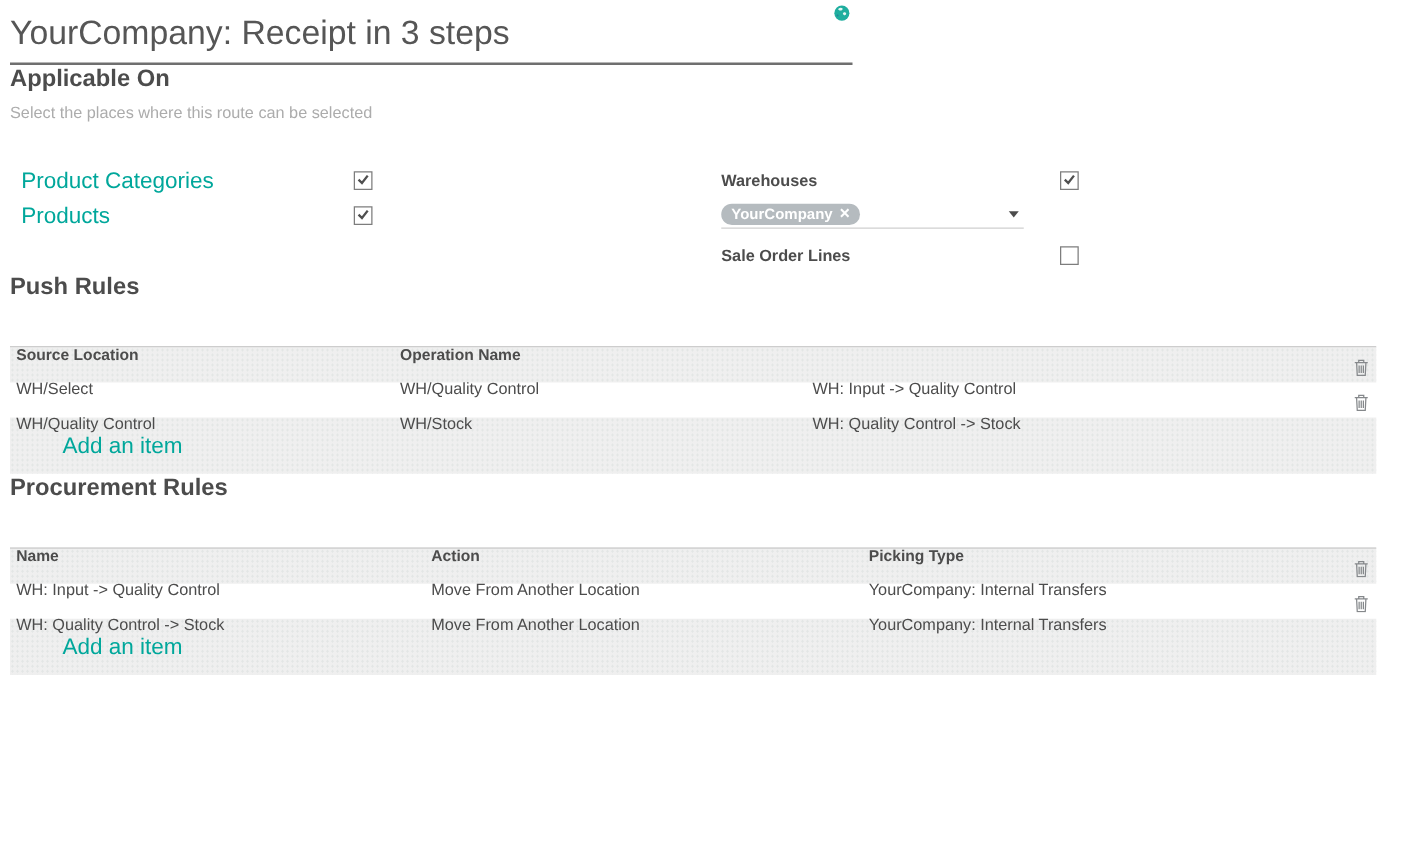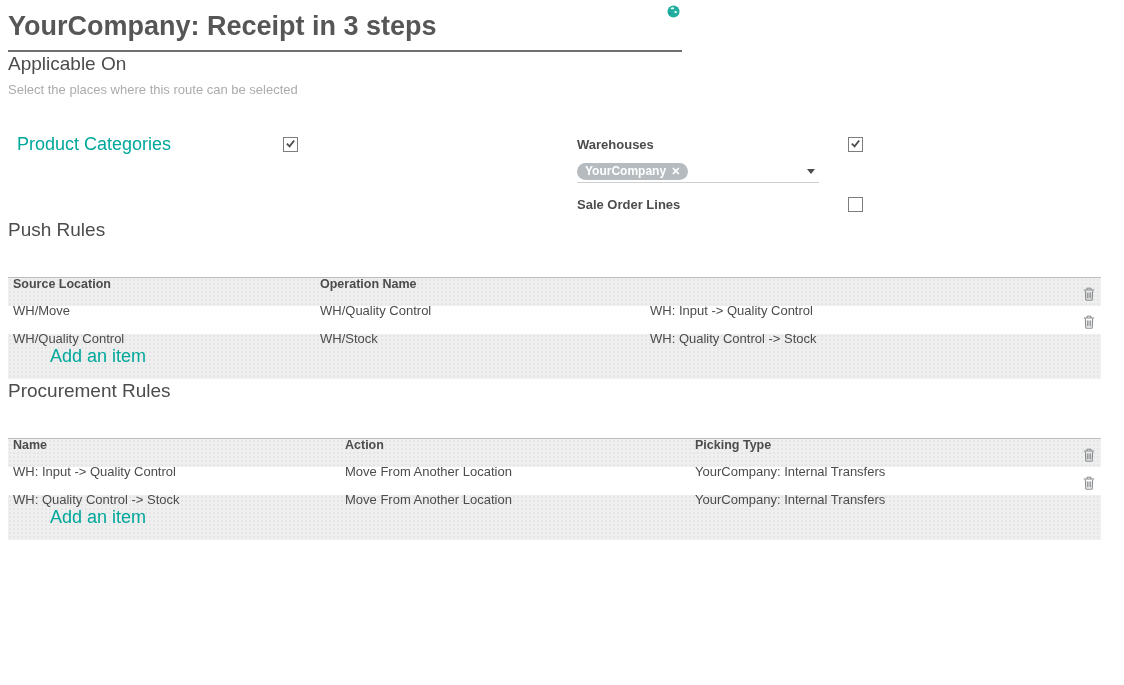--- a/index.html
+++ b/index.html
@@ -10,21 +10,21 @@
   }
   .sheet { padding:8px 8px 0 8px; position:relative; }
 
   
   .title-wrap {
     position:relative; width:674px;
     border-bottom:2px solid #6f6f6f;
     padding:2px 0 7px 0;
   }
   .route-name {
-    font-size:27px; font-weight:700; color:#565656; line-height:33px;
+    font-size:27px; font-weight:400; color:#565656; line-height:33px;
     white-space:nowrap;
   }
   .globe {
     position:absolute; right:2px; top:-4px; width:13px; height:13px;
     cursor:pointer;
   }
 
   
   .field-label { font-size:13px; font-weight:bold; color:#4c4c4c; }
   .link { color:#00a79b; font-size:18px; cursor:pointer; text-decoration:none; }
@@ -36,21 +36,21 @@
   }
   .cb svg { display:none; margin-top:-1px; }
   .cb.checked svg { display:block; }
 
   
   .active-row { margin-top:26px; display:flex; align-items:center; }
   .active-row .field-label { width:152px; }
 
   
   h2.section {
-    font-size:19px; font-weight:400; color:#4c4c4c;
+    font-size:19px; font-weight:700; color:#4c4c4c;
     margin:0; line-height:23px;
   }
   .h-applicable { margin-top:32px; }
   .help-text { margin-top:7px; font-size:13px; color:#acacac; }
 
   
   .group { display:flex; margin-top:33px; }
   .col-left { width:552px; }
   .col-right { flex:1; }
   .fr { display:flex; align-items:center; height:28px; }
@@ -124,20 +124,28 @@
   <div class="group">
     <div class="col-left">
       <div class="fr">
         <span class="link">Product Categories</span>
         <span class="cb checked">
           <svg width="11" height="11" viewBox="0 0 12 12">
               <path d="M2 6.2l3 3 5-6.5" stroke="#4f4f4f" stroke-width="2" fill="none"></path>
             </svg>
         </span>
       </div>
+      <div class="fr">
+        <span class="link">Products</span>
+        <span class="cb checked">
+          <svg width="11" height="11" viewBox="0 0 12 12">
+              <path d="M2 6.2l3 3 5-6.5" stroke="#4f4f4f" stroke-width="2" fill="none"></path>
+            </svg>
+        </span>
+      </div>
     </div>
 
     <div class="col-right">
       <div class="fr">
         <span class="field-label">Warehouses</span>
         <span class="cb checked">
           <svg width="11" height="11" viewBox="0 0 12 12">
               <path d="M2 6.2l3 3 5-6.5" stroke="#4f4f4f" stroke-width="2" fill="none"></path>
             </svg>
         </span>
@@ -159,21 +167,21 @@
   </div>
 
   <h2 class="section h-push">Push Rules</h2>
   <div class="otable">
     <div class="trow grid-push thead">
       <div class="tcell">Source Location</div>
       <div class="tcell">Operation Name</div>
       <div class="tcell"></div>
     </div>
     <div class="trow grid-push drow stripe">
-      <div class="tcell">WH/Move</div>
+      <div class="tcell">WH/Select</div>
       <div class="tcell">WH/Quality Control</div>
       <div class="tcell">WH: Input -&gt; Quality Control</div>
       <div class="trash-cell">
           <span class="trash-btn">
         <svg width="12" height="14" viewBox="0 0 12 14">
               <path d="M.8 3h10.4M4 3V1.2h4V3M2.3 3.6l.5 9.6h6.4l.5-9.6M4.3 5.4v6M6 5.4v6M7.7 5.4v6" stroke="#85888b" stroke-width="1" fill="none"></path>
             </svg>
       </span>
         </div>
     </div>

